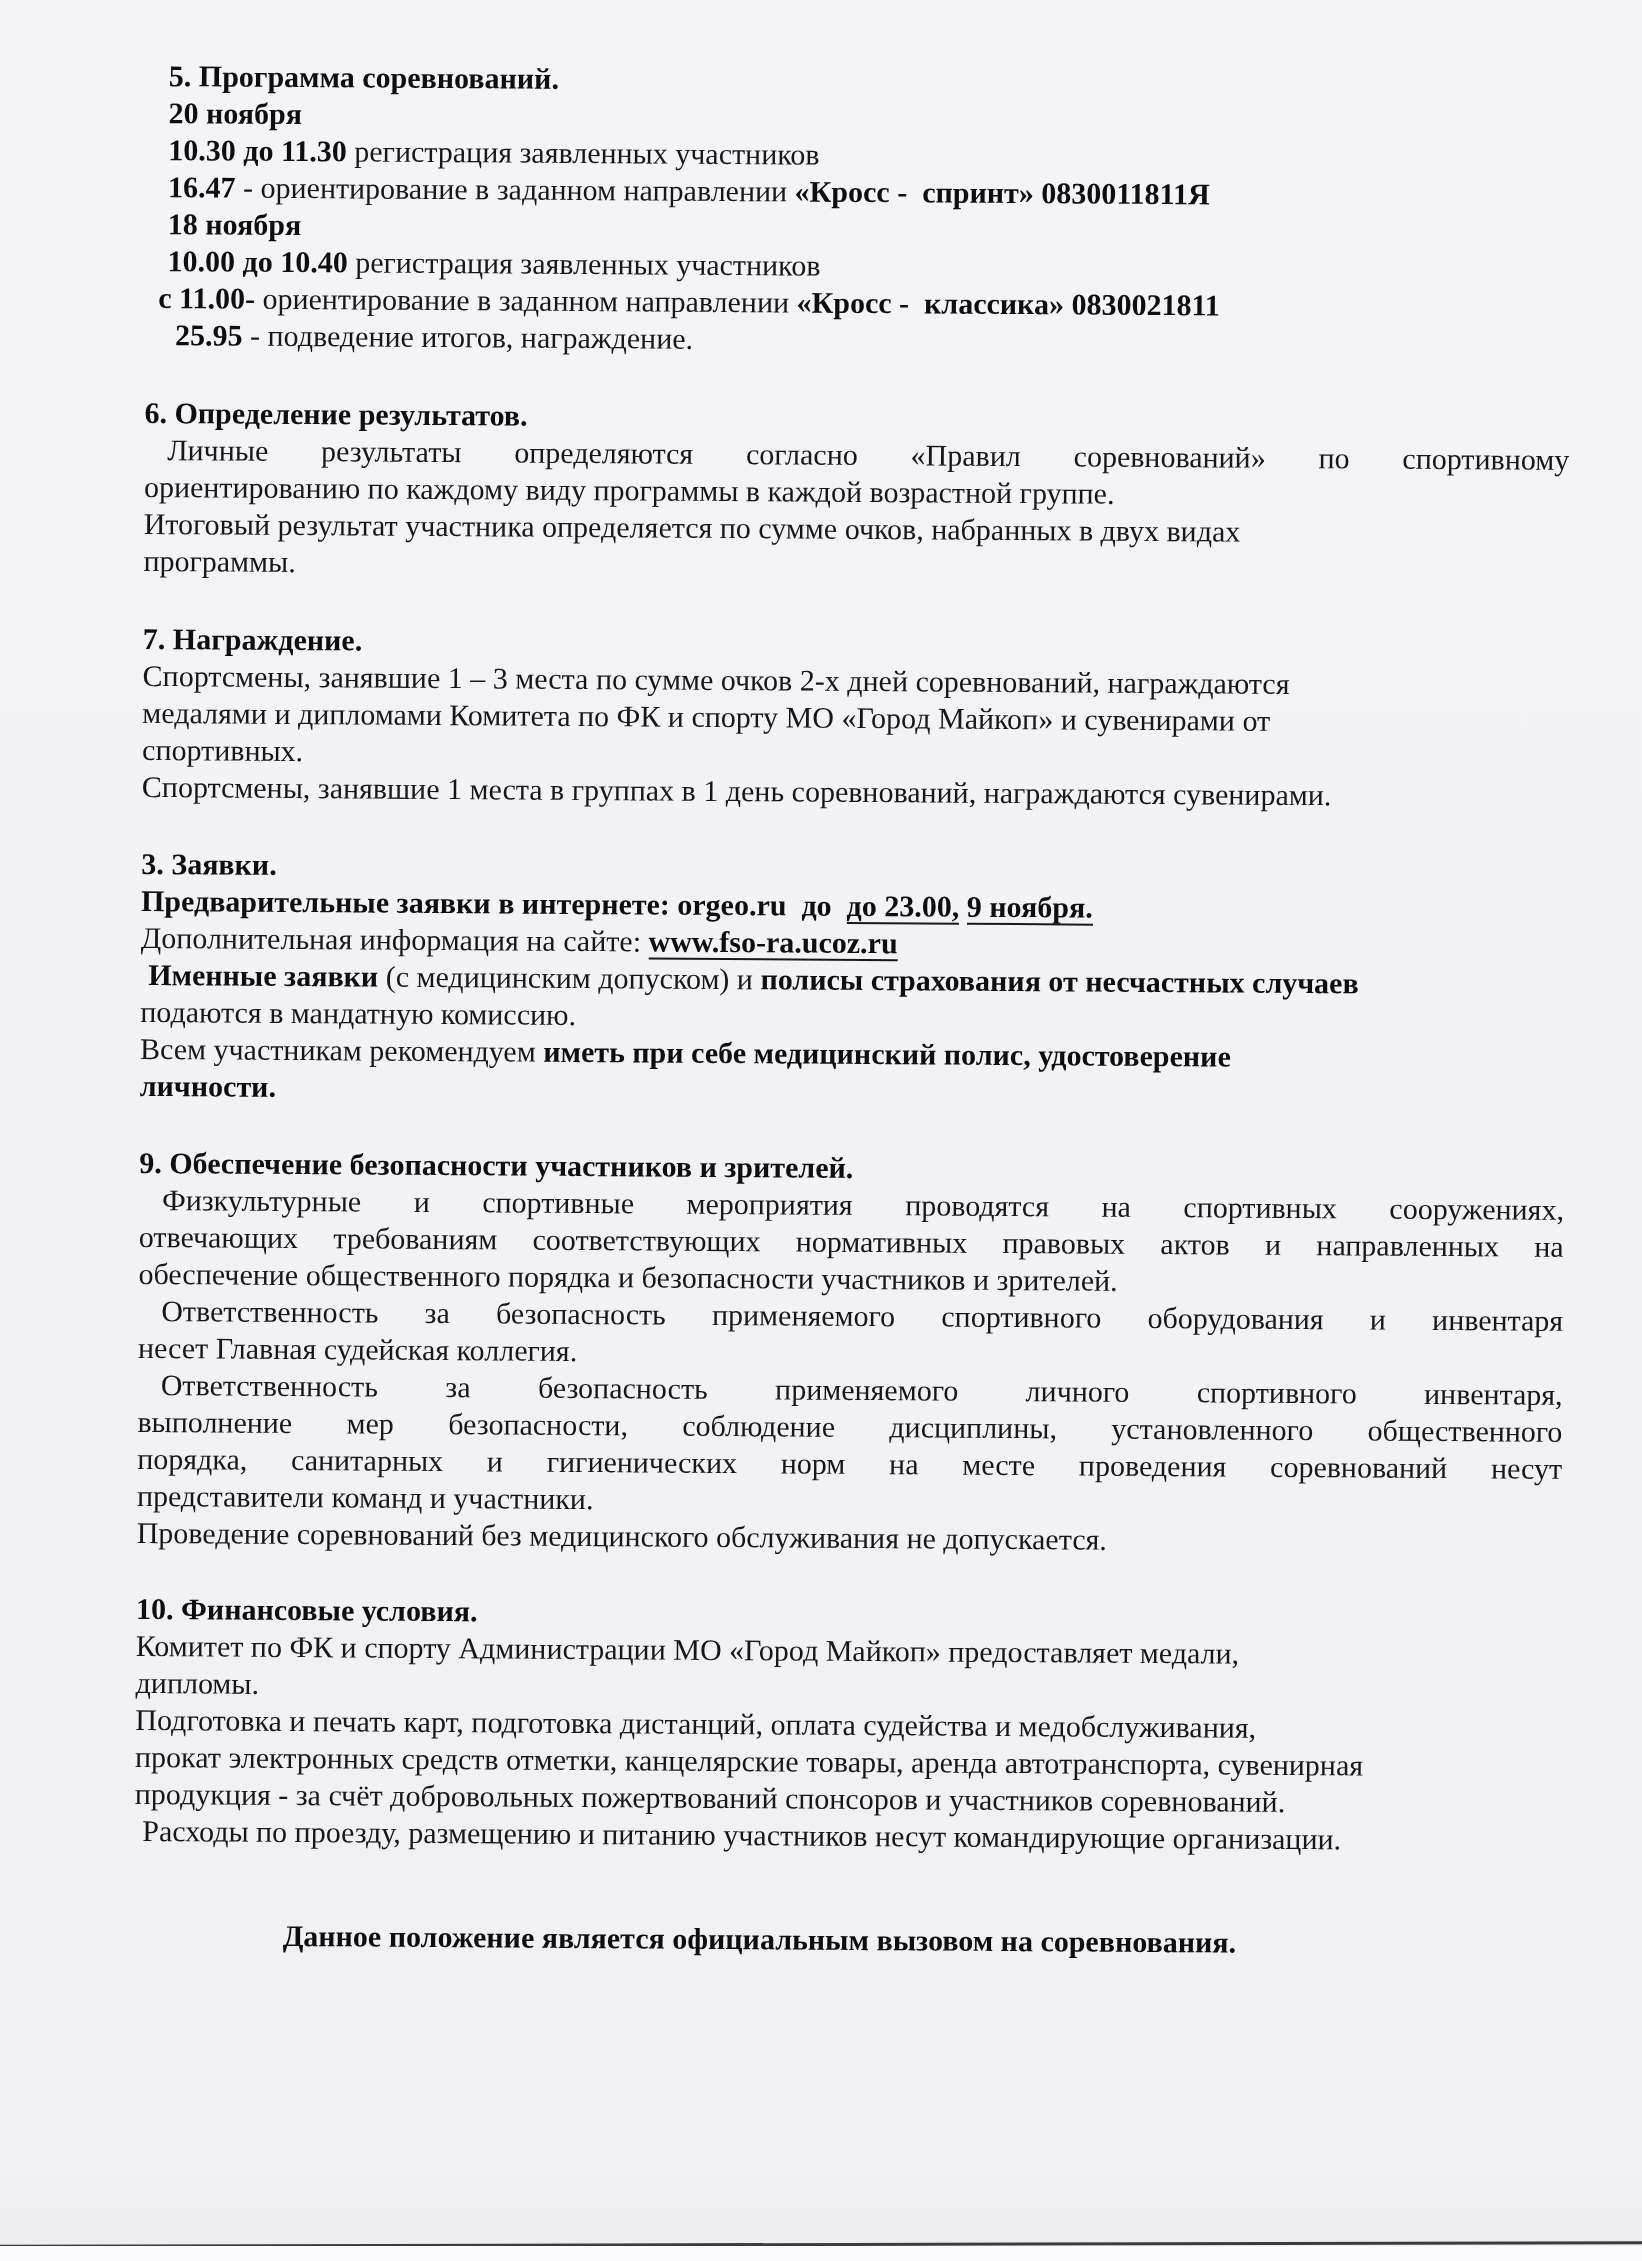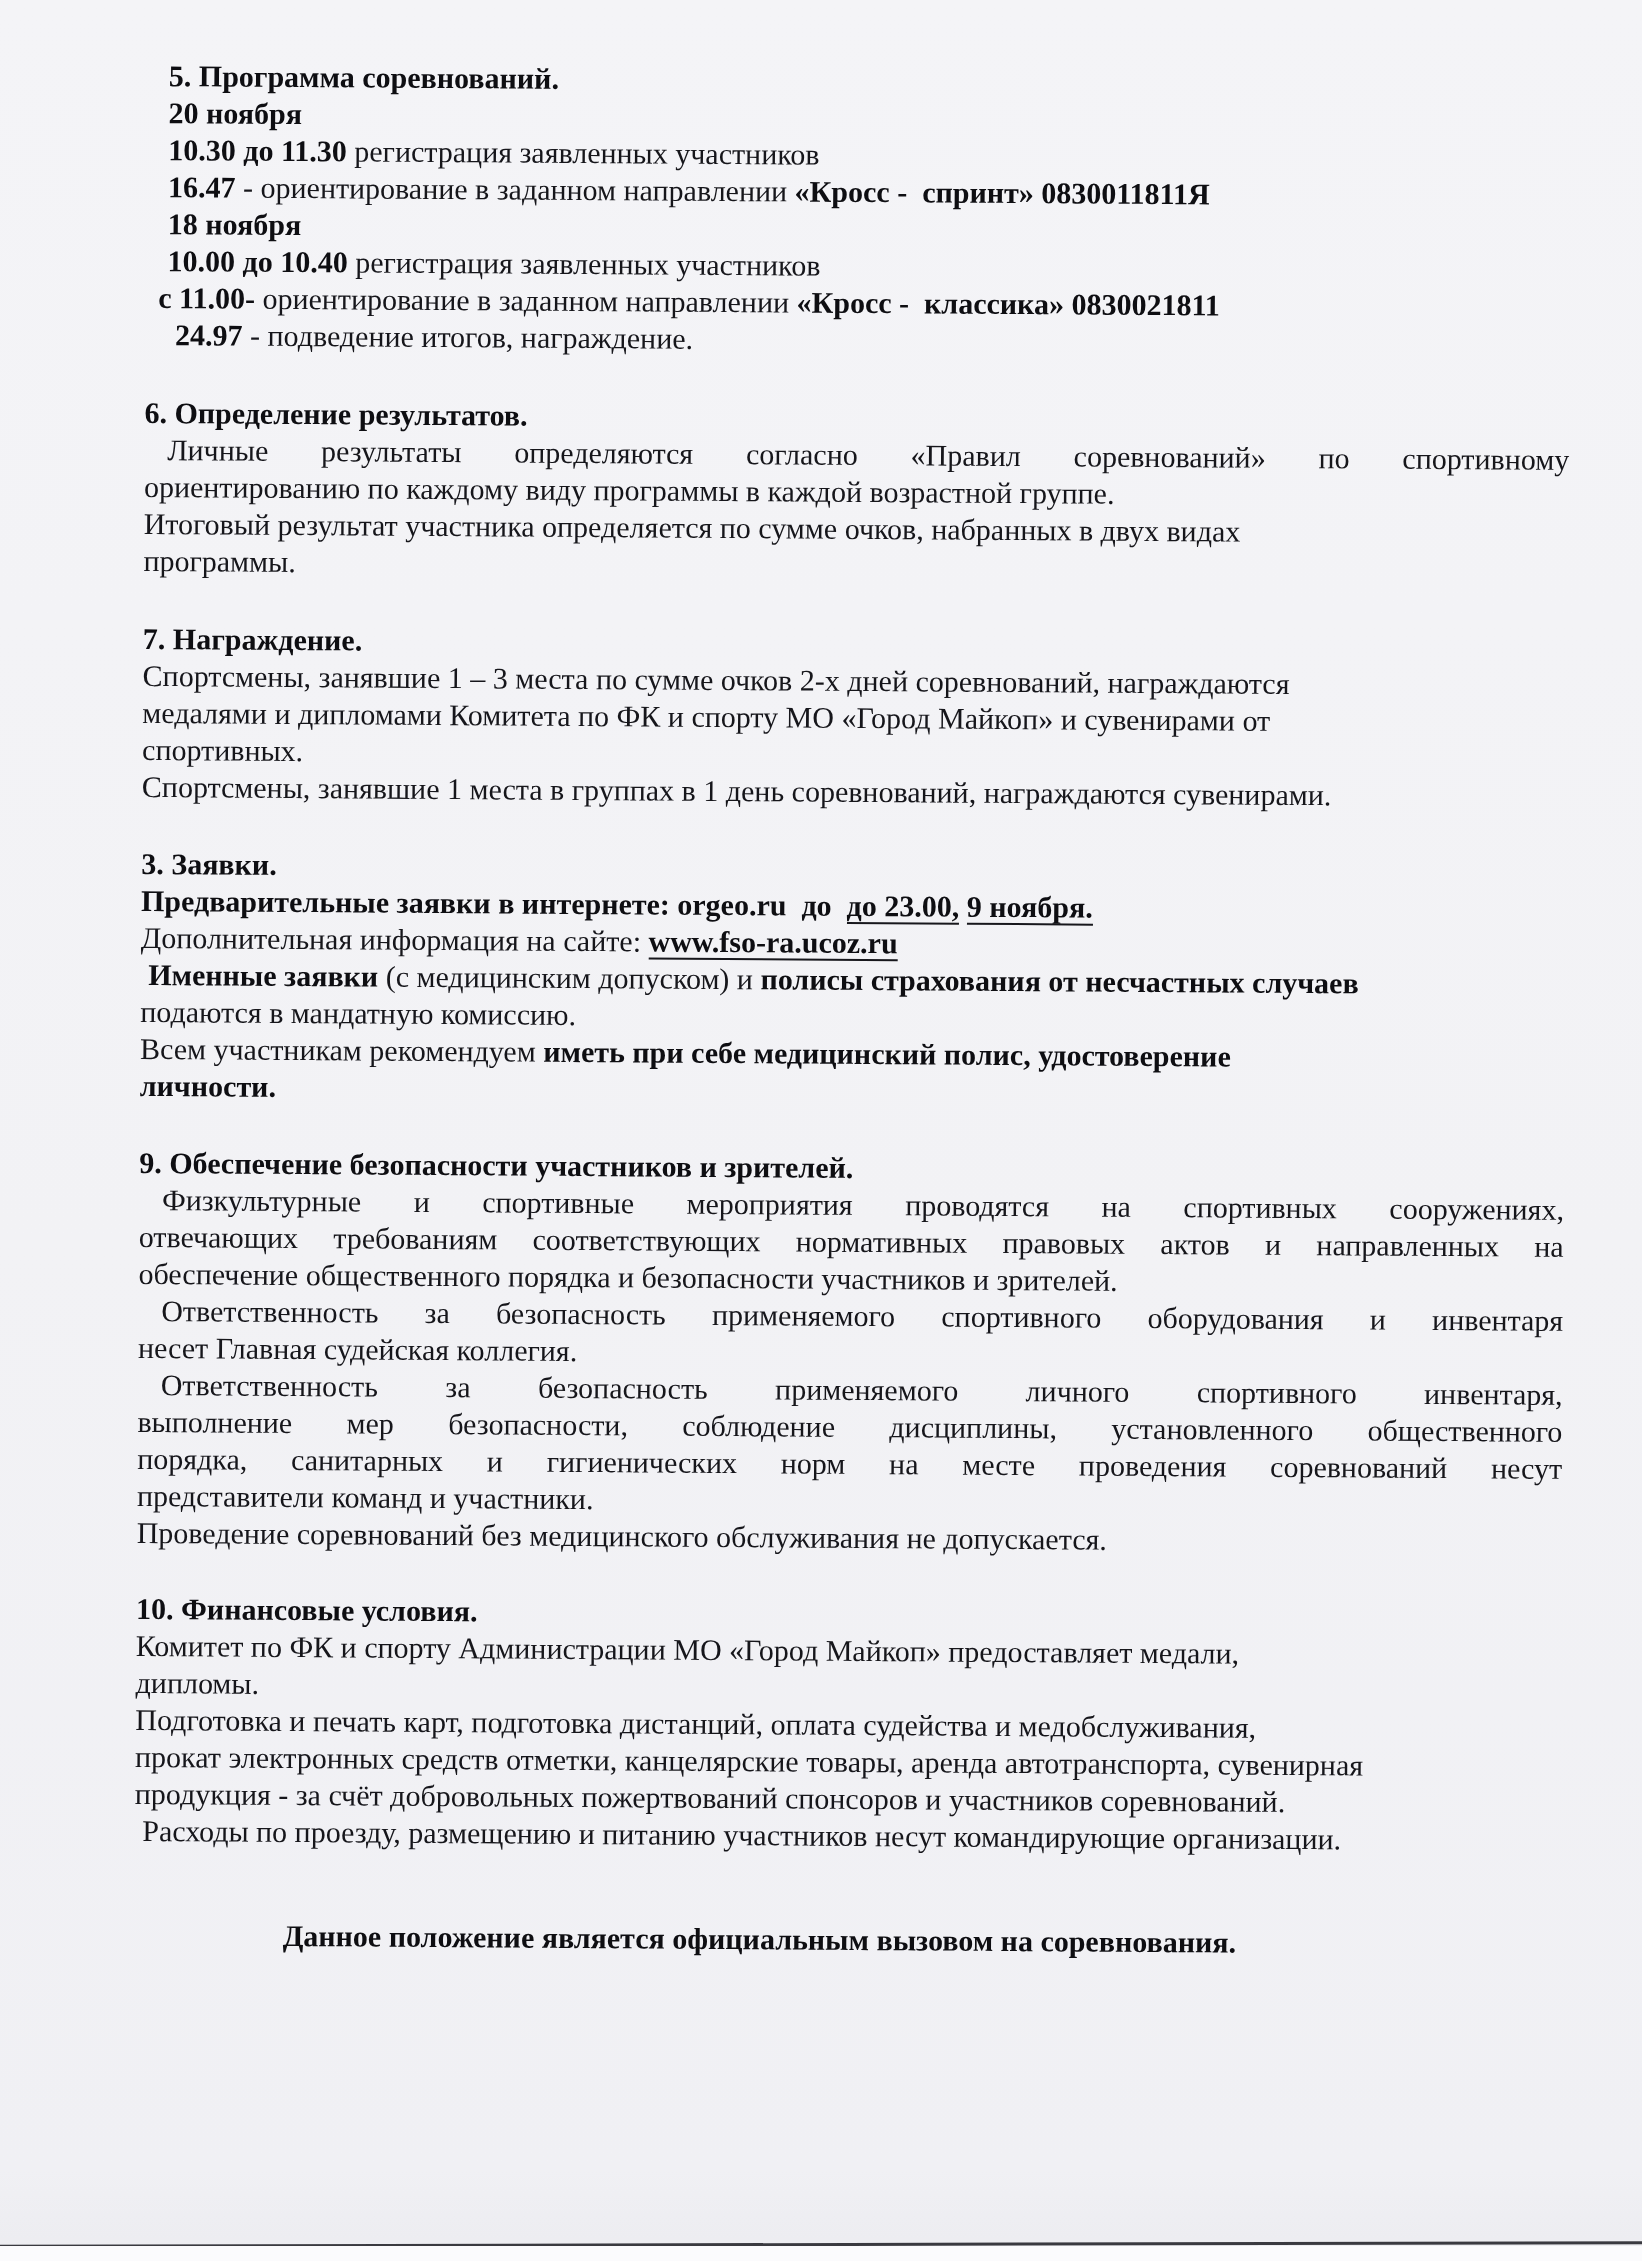--- a/index.html
+++ b/index.html
@@ -42,21 +42,21 @@
 <div class="page">
   <div class="content">
       <section style="margin-top: 0px;">
         <div class="line" style="padding-left: 22px;"><span class="b">5. Программа соревнований.</span></div>
         <div class="line" style="padding-left: 22px;"><span class="b">20 ноября</span></div>
         <div class="line" style="padding-left: 22px;"><span class="b">10.30 до 11.30 </span><span class="">регистрация заявленных участников</span></div>
         <div class="line" style="padding-left: 22px;"><span class="b">16.47</span><span class=""> - ориентирование в заданном направлении </span><span class="b">«Кросс -&nbsp; спринт» 0830011811Я</span></div>
         <div class="line" style="padding-left: 22px;"><span class="b">18 ноября</span></div>
         <div class="line" style="padding-left: 22px;"><span class="b">10.00 до 10.40 </span><span class="">регистрация заявленных участников</span></div>
         <div class="line" style="padding-left: 13px;"><span class="b">с 11.00-</span><span class=""> ориентирование в заданном направлении </span><span class="b">«Кросс -&nbsp; классика» 0830021811</span></div>
-        <div class="line" style="padding-left: 30px;"><span class="b">24.97</span><span class=""> - подведение итогов, награждение.</span></div>
+        <div class="line" style="padding-left: 30px;"><span class="b">25.95</span><span class=""> - подведение итогов, награждение.</span></div>
       </section>
       <section style="margin-top: 41px;">
         <div class="line"><span class="b">6. Определение результатов.</span></div>
         <div class="line j" style="padding-left: 23px;"><span class="">Личные результаты определяются согласно «Правил соревнований» по спортивному</span></div>
         <div class="line"><span class="">ориентированию по каждому виду программы в каждой возрастной группе.</span></div>
         <div class="line"><span class="">Итоговый результат участника определяется по сумме очков, набранных в двух видах</span></div>
         <div class="line"><span class="">программы.</span></div>
       </section>
       <section style="margin-top: 41px;">
         <div class="line"><span class="b">7. Награждение.</span></div>

